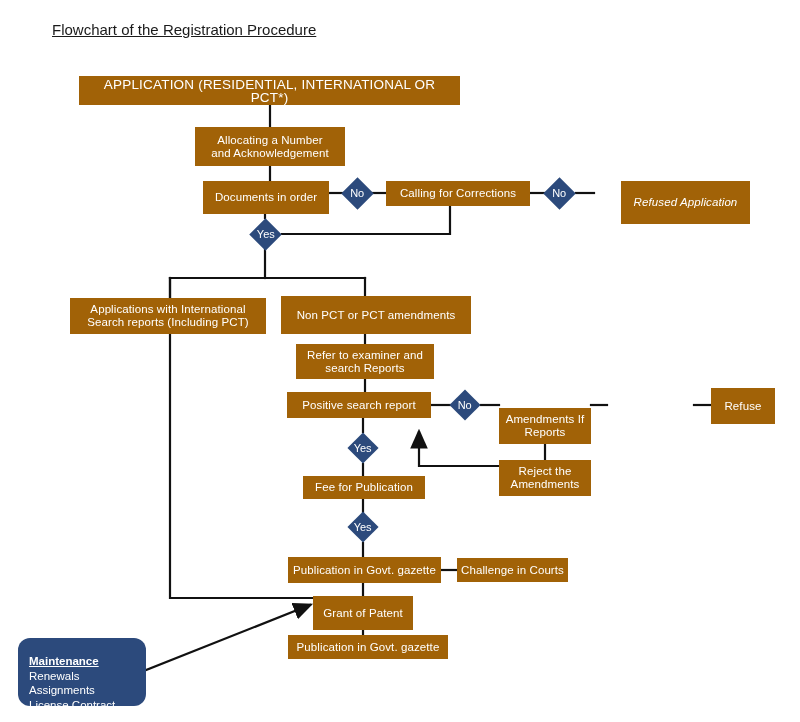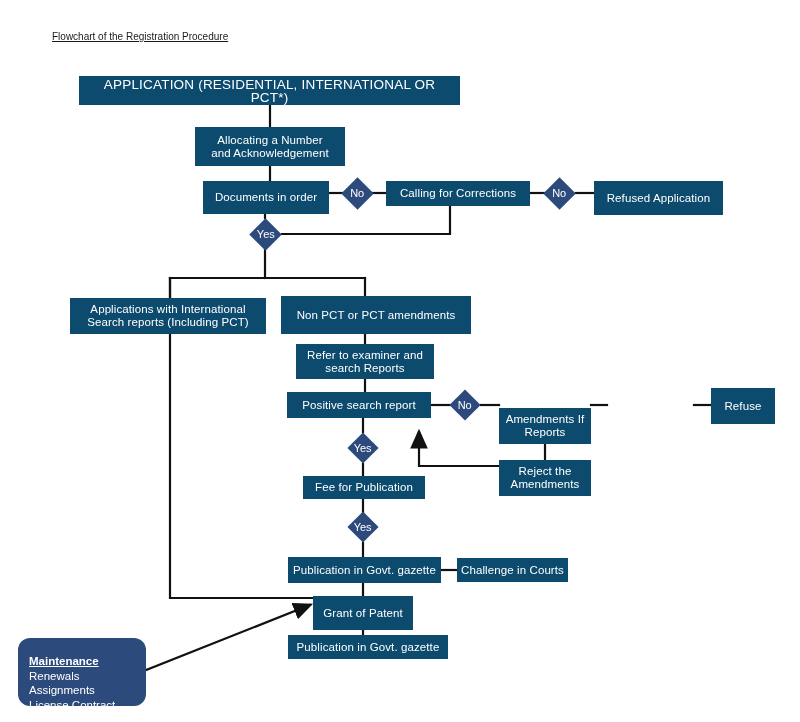--- a/index.html
+++ b/index.html
@@ -22,21 +22,21 @@
   }
   #svg-layer {
     position: absolute;
     left: 0; top: 0;
     width: 800px;
     height: 722px;
     pointer-events: none;
   }
   .node {
     position: absolute;
-    background: #0c4a6e;
+    background: #a16207;
     color: #ffffff;
     display: flex;
     align-items: center;
     justify-content: center;
     text-align: center;
     font-size: 11.5px;
     line-height: 13px;
     box-sizing: border-box;
     padding: 2px 4px;
     letter-spacing: 0.1px;
@@ -78,25 +78,24 @@
     text-decoration: underline;
     display: block;
   }
   .maintenance .mline {
     display: block;
   }
   #title {
     position: absolute;
     left: 52px;
     top: 21px;
-    font-size: 10px;
+    font-size: 15px;
     color: #1a1a1a;
     text-decoration: underline;
     white-space: nowrap;
-    margin-top: 10px;
   }
 </style>
 </head>
 <body>
 
 <div id="canvas">
 
   <div id="title">Flowchart of the Registration Procedure</div>
 
   <svg id="svg-layer" viewBox="0 0 800 722" xmlns="http://www.w3.org/2000/svg">
@@ -181,21 +180,21 @@
   <div class="diamond" style="left:346px; top:182px; width:23px; height:23px;">
     <span>No</span>
   </div>
 
   <div class="node" style="left:386px; top:181px; width:144px; height:25px;">Calling for Corrections</div>
 
   <div class="diamond" style="left:548px; top:182px; width:23px; height:23px;">
     <span>No</span>
   </div>
 
-  <div class="node" style="left:594px; top:181px; width:129px; height:34px;">Refused Application</div>
+  <div class="node" style="left:621px; top:181px; width:129px; height:43px;font-style:italic;">Refused Application</div>
 
   <div class="diamond" style="left:254px; top:223px; width:23px; height:23px;">
     <span>Yes</span>
   </div>
 
   <div class="node" style="left:70px; top:298px; width:196px; height:36px;">
     <div>
       <span>Applications with International</span><br>
       <span>Search reports (Including PCT)</span>
     </div>

